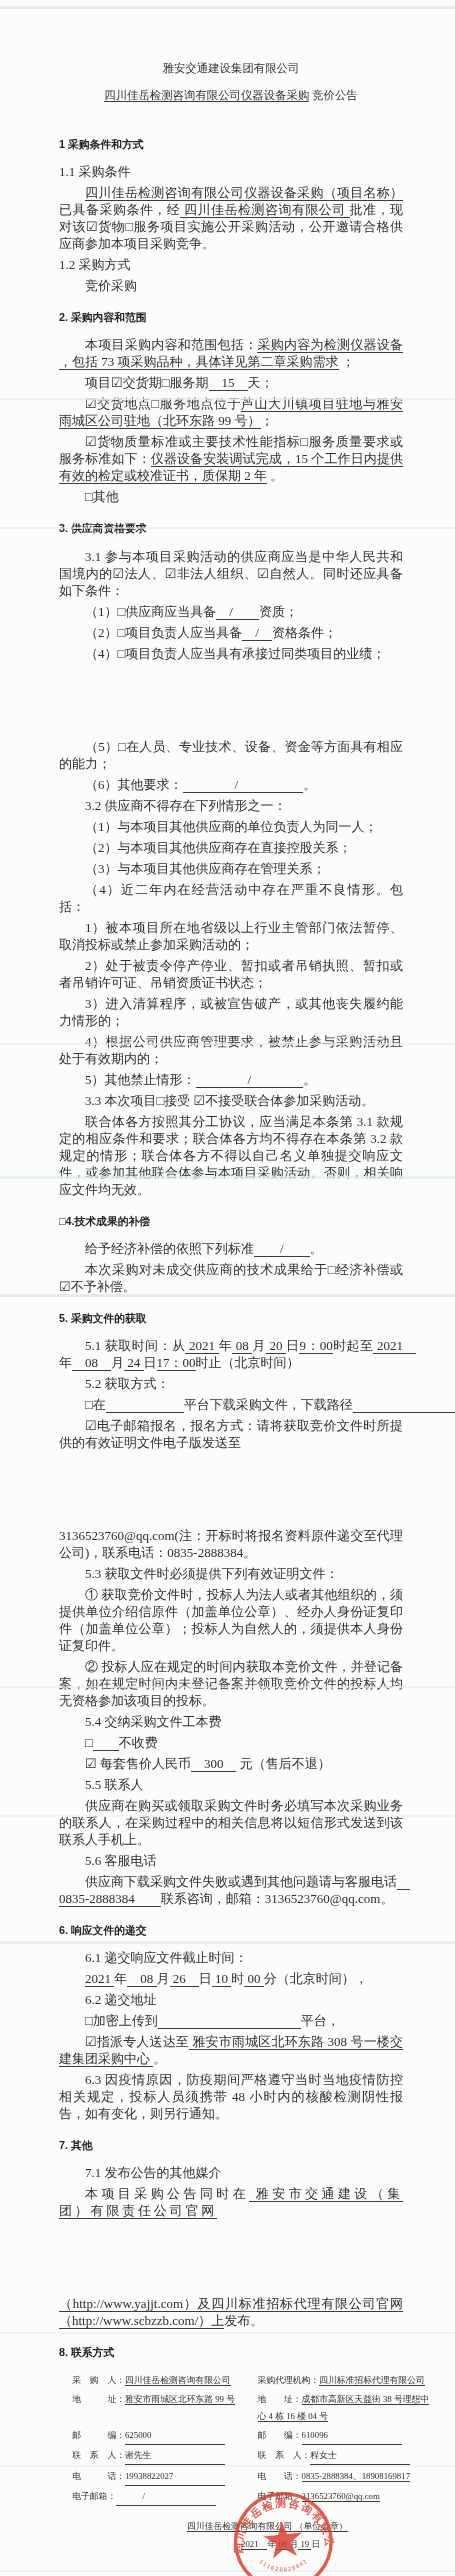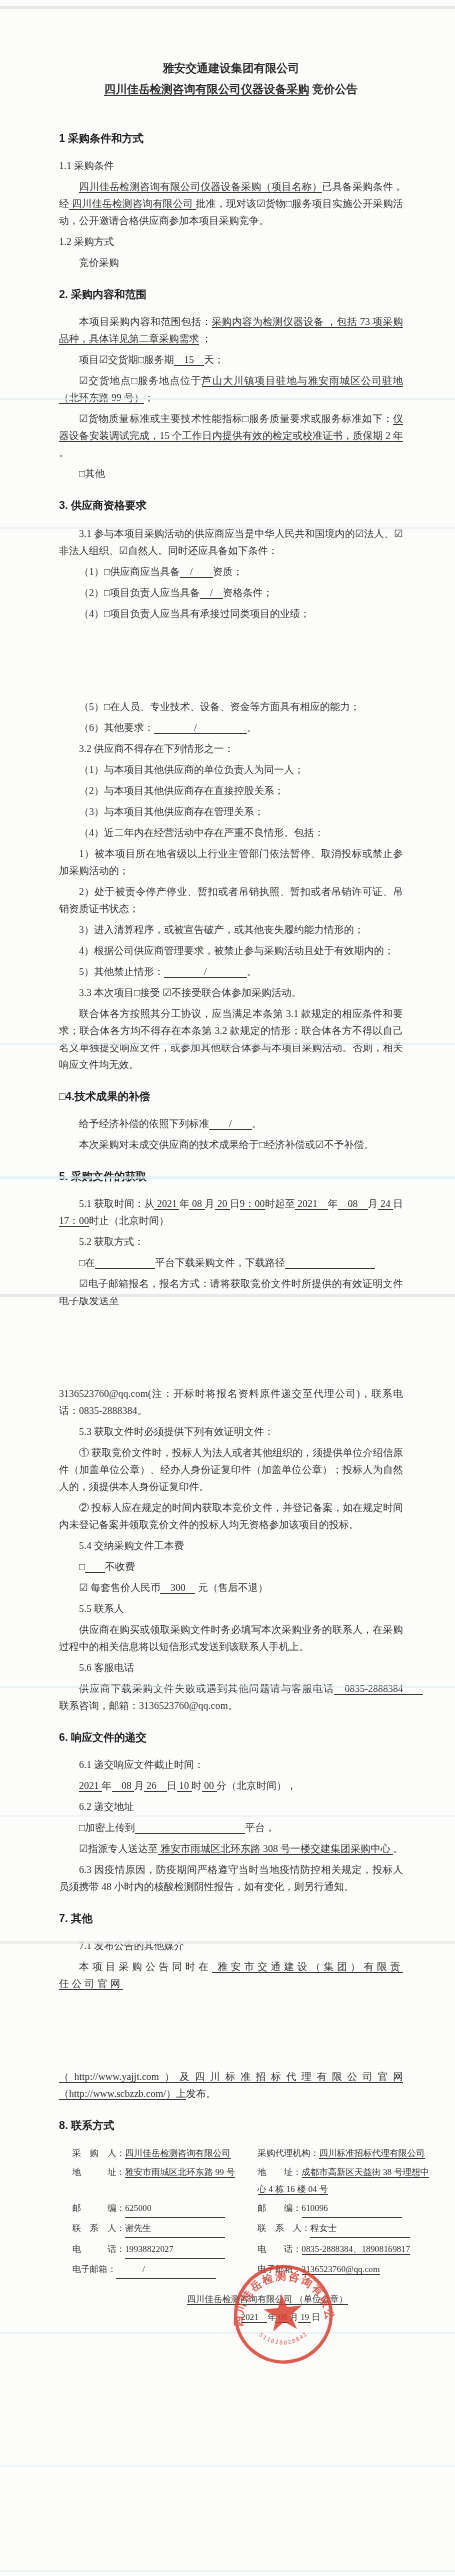--- a/index.html
+++ b/index.html
@@ -1,24 +1,24 @@
 <!DOCTYPE html>
 <html style="font-size:9px"><head>
 <meta charset="utf-8">
 <style>
   html,body{margin:0;padding:0;background:#ffffff;}
   .page{position:relative;width:455px;height:2576px;margin:0 auto;background:#fcfcfb;overflow:hidden;
         font-family:"Liberation Serif","DejaVu Serif",serif;color:#2e2e2e;}
   .content{padding:59px 52px 0 59px;}
-  .t{font-size:11.4px;font-weight:bold;text-align:center;line-height:18px;}
-  .t2{margin-top:3px;}
+  .t{font-size:11.4px;font-weight:normal;text-align:center;line-height:18px;}
+  .t2{margin-top:9px;}
   .h{font-family:"Liberation Sans","DejaVu Sans",sans-serif;font-size:10.8px;font-weight:700;
      line-height:17px;margin:15px 0 10.2px;color:#222;}
   .h.first{margin-top:32px;}
-  .p{font-size:10px;line-height:17px;margin:4px 0;text-align:justify;}
+  .p{font-size:13px;line-height:17px;margin:4px 0;text-align:justify;}
   .ind{text-indent:2em;}
   .ls{letter-spacing:2.8px;}
   .u{border-bottom:0.6px solid #3c3c3c;}
   .gap{width:100%;}
   .contact{margin-left:1.5em;margin-right:-30px;font-size:8.8px;}
   .crow{display:flex;margin:2.3px 0;line-height:17px;align-items:flex-start;}
   .ccell-l{width:182px;flex:none;padding-right:3.4px;}
   .ccell-r{flex:1;}
   .lbl{white-space:nowrap;text-align:right;}
   .val{border-bottom:0.6px solid #3c3c3c;}

